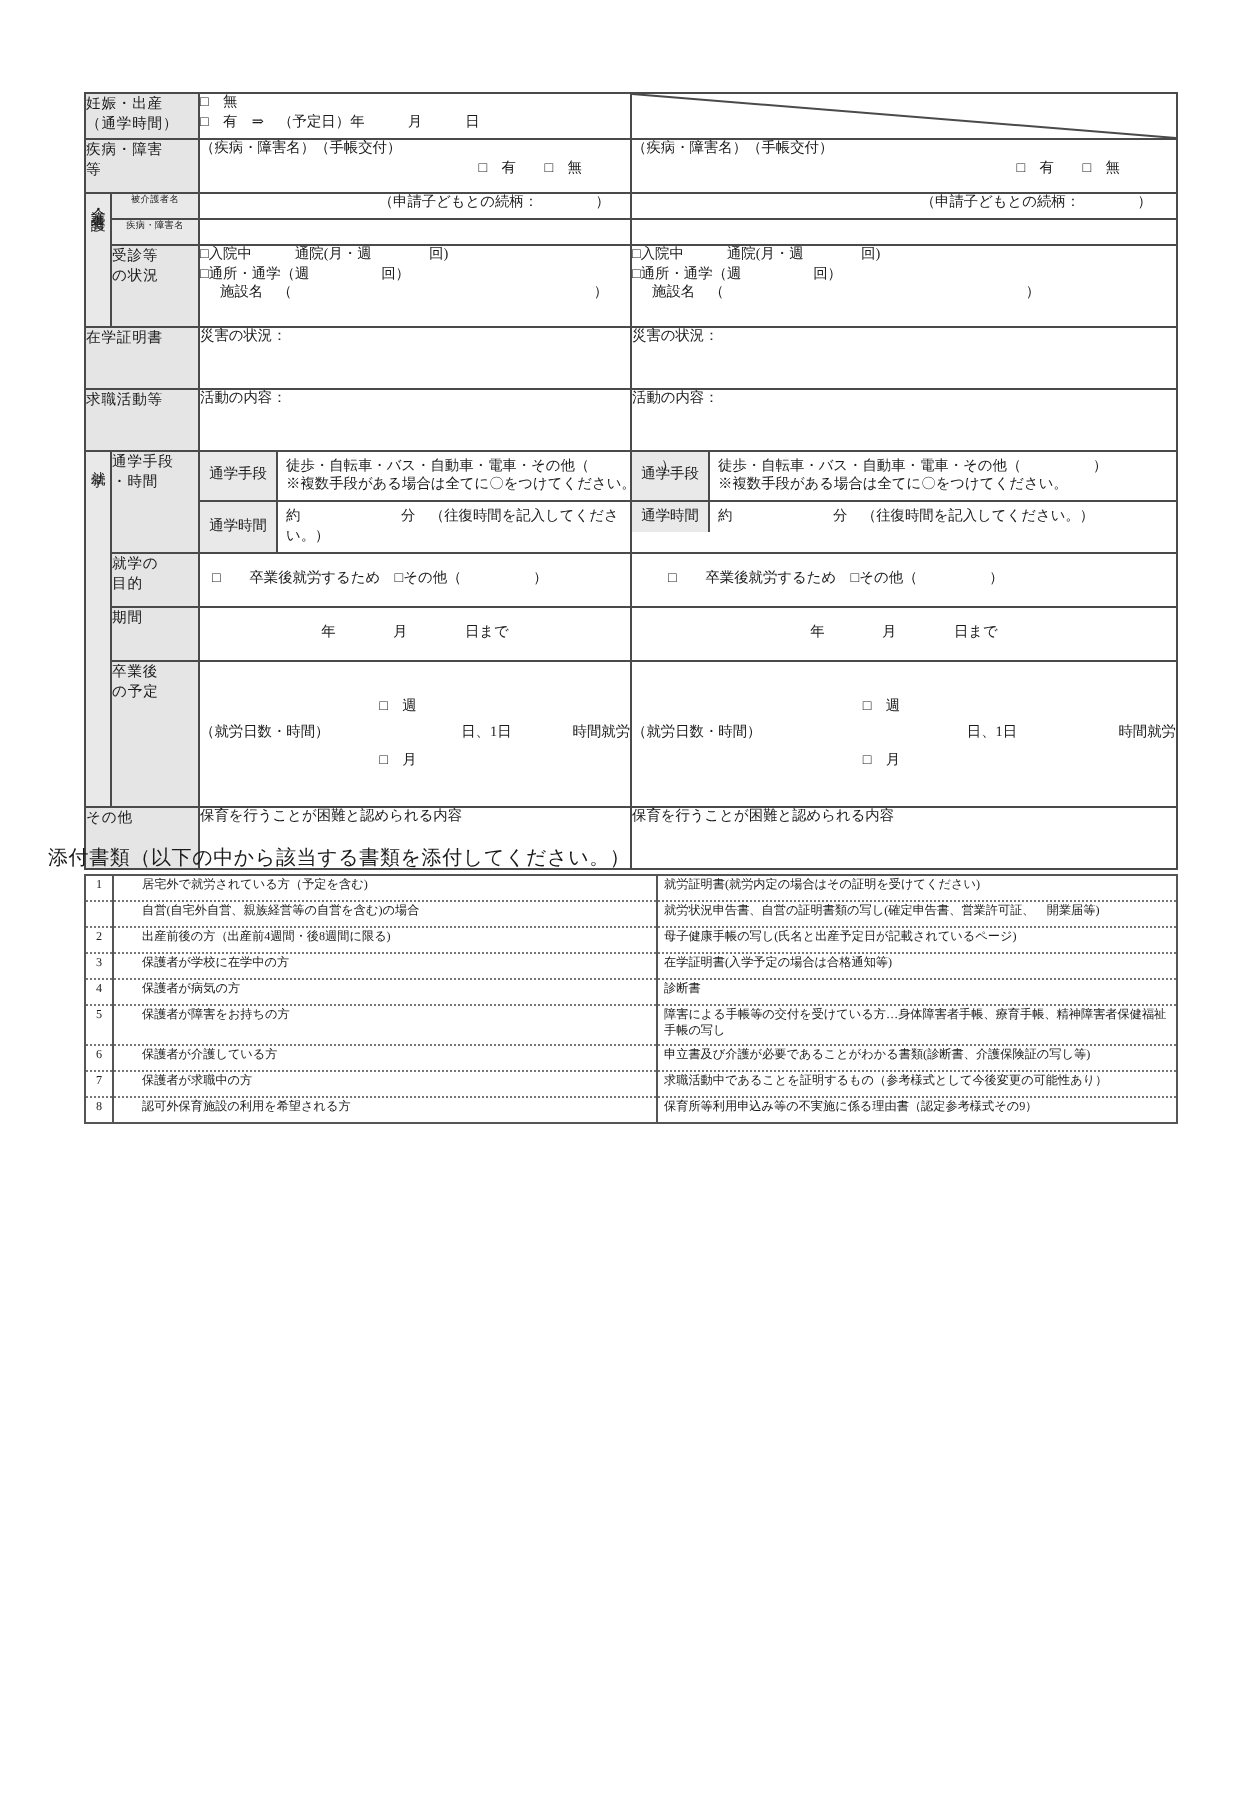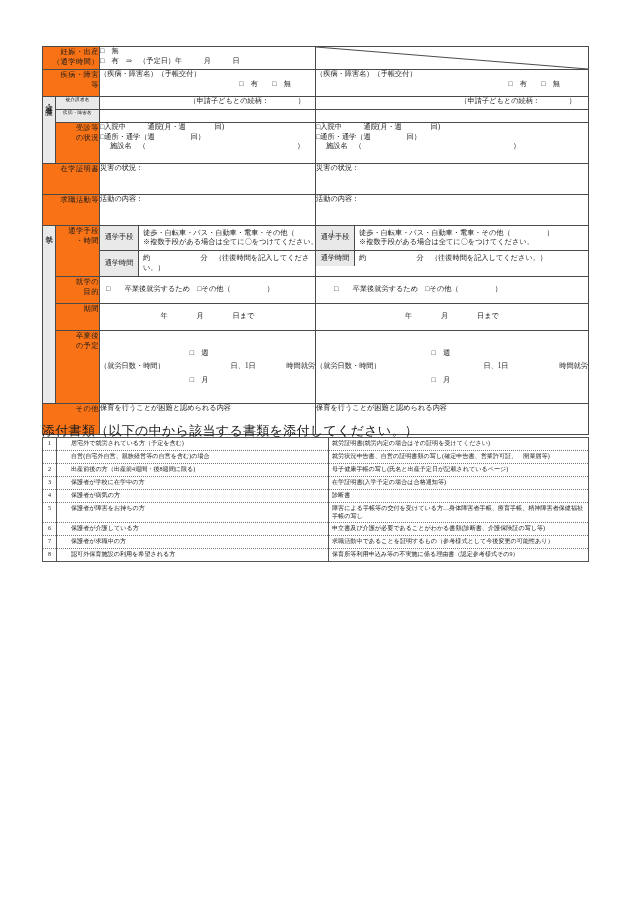--- a/index.html
+++ b/index.html
@@ -34,22 +34,22 @@
     font-size: 7.2px;
     line-height: 1.35;
   }
   .form-table td {
     border: 1px solid #4a4a4a;
     padding: 0;
     vertical-align: top;
   }
 
   .lbl {
-    background: #f97316;
-    text-align: right;
+    background: #e5e5e5;
+    text-align: left;
     vertical-align: middle;
     font-size: 7.3px;
     letter-spacing: 0.4px;
     padding: 2px 1px;
   }
   .lbl-sm {
     background: #e9e9e9;
     text-align: center;
     vertical-align: middle;
     font-size: 4.6px;
@@ -120,23 +120,23 @@
   }
   .sub-tbl tr.topline td {
     border-bottom: 1px solid #4a4a4a;
   }
 
   .ckline { white-space: pre; }
 
   
   .attach-title {
     position: absolute;
-    left: 42px;
+    left: 24px;
     top: 422px;
-    font-size: 13px;
+    font-size: 10px;
     letter-spacing: 0.3px;
     font-family: Liberation Serif, serif;
   }
   .attach-table {
     position: absolute;
     left: 42px;
     top: 437px;
     width: 546px;
     border-collapse: collapse;
     table-layout: fixed;

